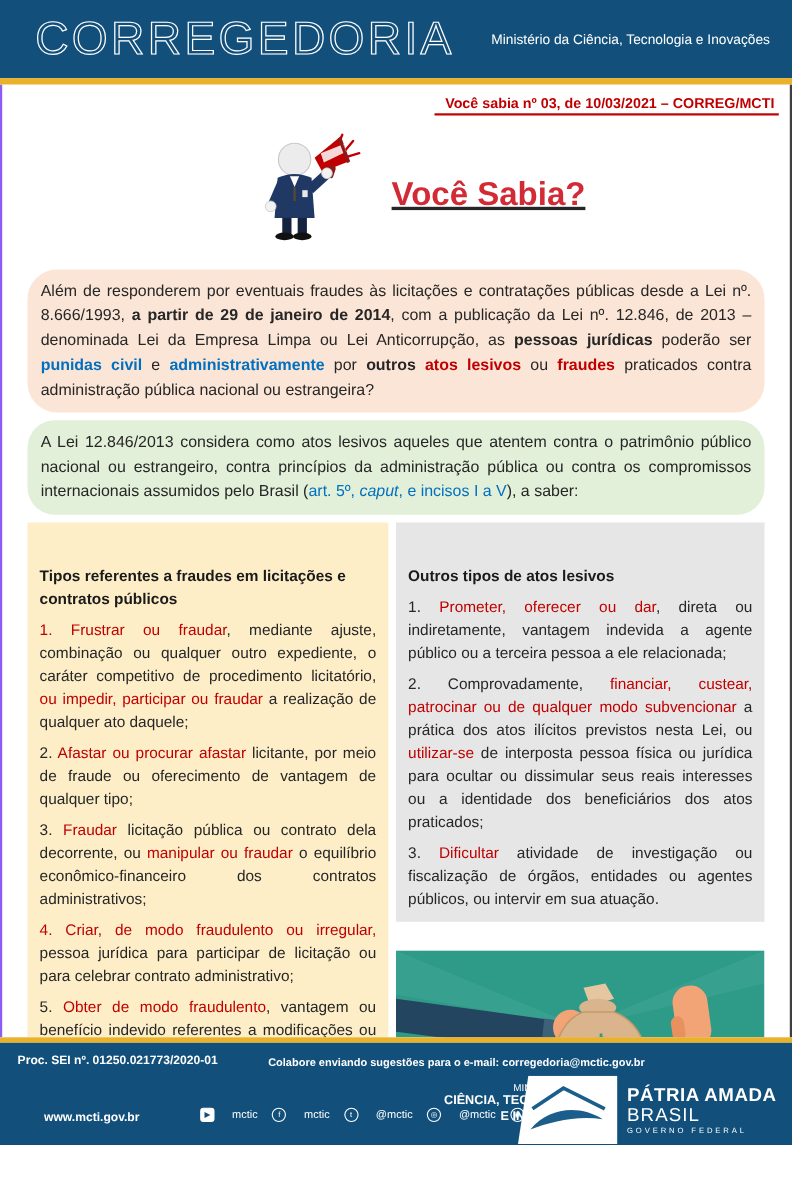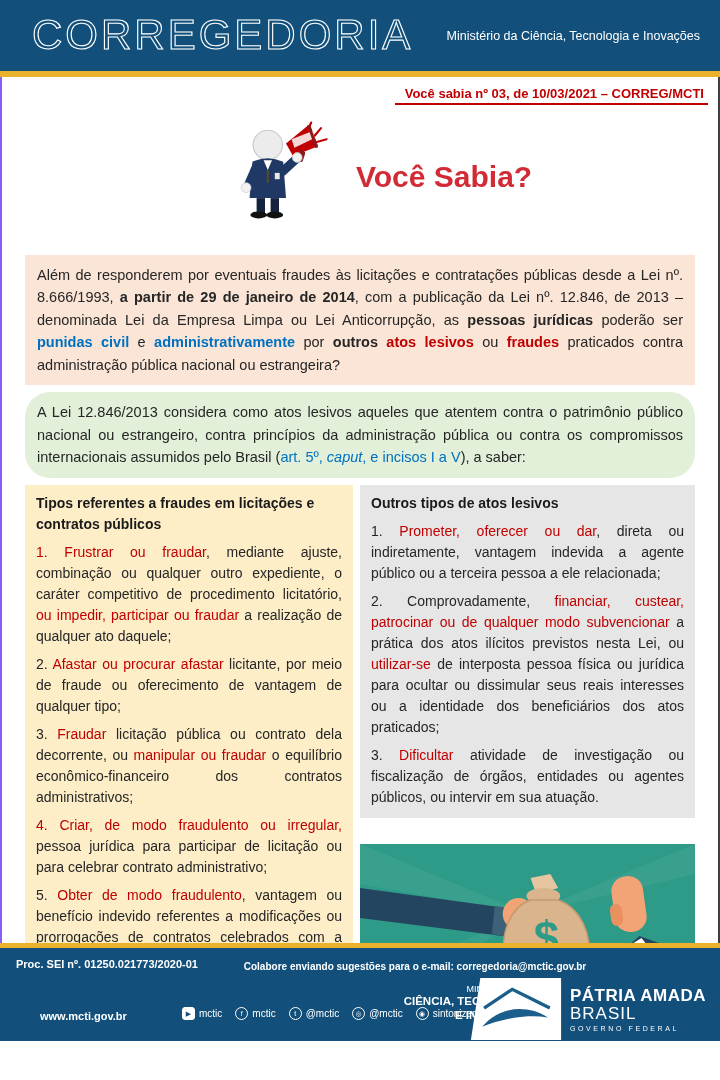--- a/index.html
+++ b/index.html
@@ -12,53 +12,53 @@
   .page{width:720px;height:1041px;display:flex;flex-direction:column;overflow:hidden;background:#fff;}
 
   
   .hdr{height:71px;background:var(--hdr-blue);display:flex;align-items:center;justify-content:space-between;padding:0 20px 0 30px;flex:0 0 auto;}
   .hdr-ministry{color:#fff;font-size:12.5px;}
   .gold-bar{height:6px;background:var(--gold);flex:0 0 auto;}
 
   
   .content{flex:0 0 866px;border-left:2px solid #8b5cf6;border-right:2px solid #3F3F3F;background:#fff;overflow:hidden;}
   .edition{display:block;width:fit-content;margin:9px 10px 0 auto;color:var(--red);font-weight:bold;font-size:13px;border-bottom:2px solid var(--red);padding:0 4px 2px 10px;}
-  .hero{display:flex;align-items:center;margin:2px 0 0 228px;height:122px;}
+  .hero{display:flex;align-items:center;margin:2px 0 0 228px;height:122px;text-decoration:underline;}
   .hero-title{color:var(--title-red);font-weight:bold;font-size:30px;margin-left:14px;margin-top:18px;}
 
   .block{margin:0 23px;padding:9px 12px;font-size:14.5px;line-height:1.55;text-align:justify;}
-  .block-intro{background:var(--peach);margin-top:26px;}
+  .block-intro{background:var(--peach);margin-top:16px;border-radius:27px;}
   .block-law{background:var(--green);margin-top:7px;border-radius:25px;}
 
   .cols{display:flex;gap:7px;margin:7px 23px 0 23px;align-items:flex-start;}
   .col{padding:8px 11px 10px 11px;font-size:14px;line-height:1.5;text-align:justify;}
   .col-left{width:328px;background:var(--cream);}
   .col-right-wrap{flex:1;display:flex;flex-direction:column;gap:18px;}
   .col-right{background:var(--gray);}
-  .col-head{font-weight:bold;font-size:14px;color:#1a1a1a;text-align:left;margin-bottom:4px;}
+  .col-head{font-weight:bold;font-size:14px;color:#1a1a1a;text-align:left;margin-bottom:4px;margin-top:30px;}
   .col-item{margin:7px 0 0 0;}
 
   .t-b{font-weight:bold}
   .t-r{color:var(--red)}
   .t-rb{color:var(--red);font-weight:bold}
   .t-bl{color:var(--blue)}
   .t-blb{color:var(--blue);font-weight:bold}
   .t-bli{color:var(--blue);font-style:italic}
 
   .bribe{margin-top:8px;height:140px;}
   .bribe svg{display:block;width:100%;height:100%;}
 
   
   .ftr-gold{height:5px;background:var(--gold);flex:0 0 auto;}
   .ftr{height:100px;background:var(--hdr-blue);position:relative;color:#fff;flex:0 0 auto;}
   .proc{position:absolute;left:16px;top:10px;font-size:11px;font-weight:bold;}
   .collab{position:absolute;left:110px;right:0;top:13px;text-align:center;font-size:10px;font-weight:bold;}
   .site{position:absolute;left:40px;top:62px;font-size:11px;font-weight:bold;}
   .social{position:absolute;left:182px;top:59px;display:flex;gap:13px;align-items:center;}
-  .soc-item{display:flex;gap:4px;align-items:center;font-size:10px;}
+  .soc-item{display:flex;gap:16px;align-items:center;font-size:10px;}
   .soc-ic{width:13px;height:13px;border:1px solid #fff;border-radius:50%;display:flex;align-items:center;justify-content:center;font-size:7px;line-height:1;}
   .soc-ic.yt{background:#fff;color:var(--hdr-blue);border-radius:3px;}
   .ministry-block{position:absolute;right:186px;top:36px;text-align:right;line-height:1.2;}
   .ministry-block .m1{font-size:9px;}
   .ministry-block .m2,.ministry-block .m3{font-size:11.5px;font-weight:bold;}
   .gov{position:absolute;right:14px;top:30px;display:flex;align-items:center;gap:8px;}
   .gov-text .g1{font-size:17px;font-weight:bold;letter-spacing:.5px;}
   .gov-text .g2{font-size:17px;font-weight:normal;line-height:.95;letter-spacing:1px;}
   .gov-text .g3{font-size:7px;letter-spacing:2.6px;margin-top:2px;}
   .tail{flex:1;background:#fff;}

